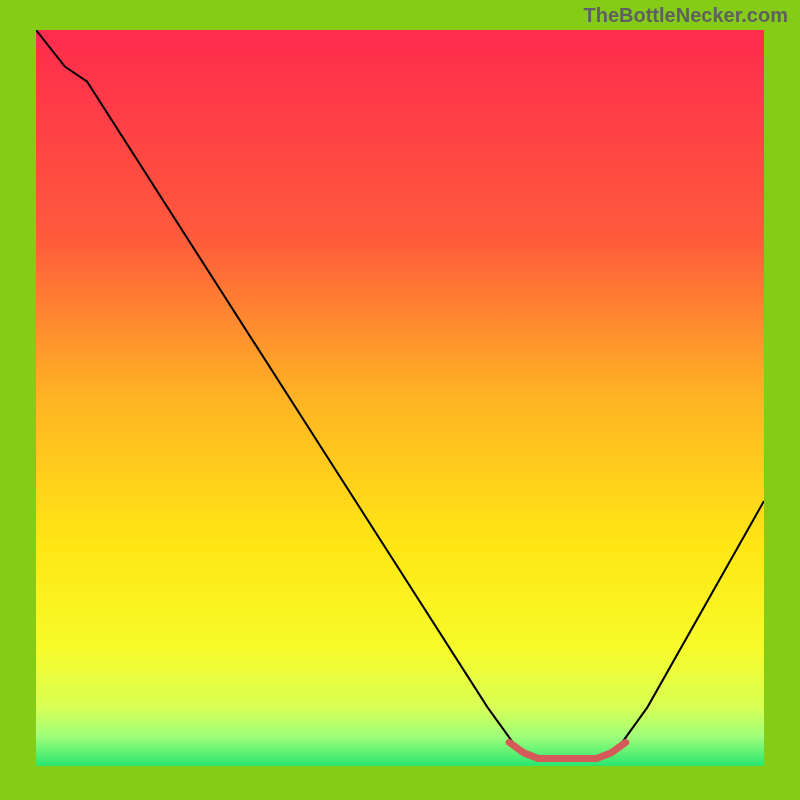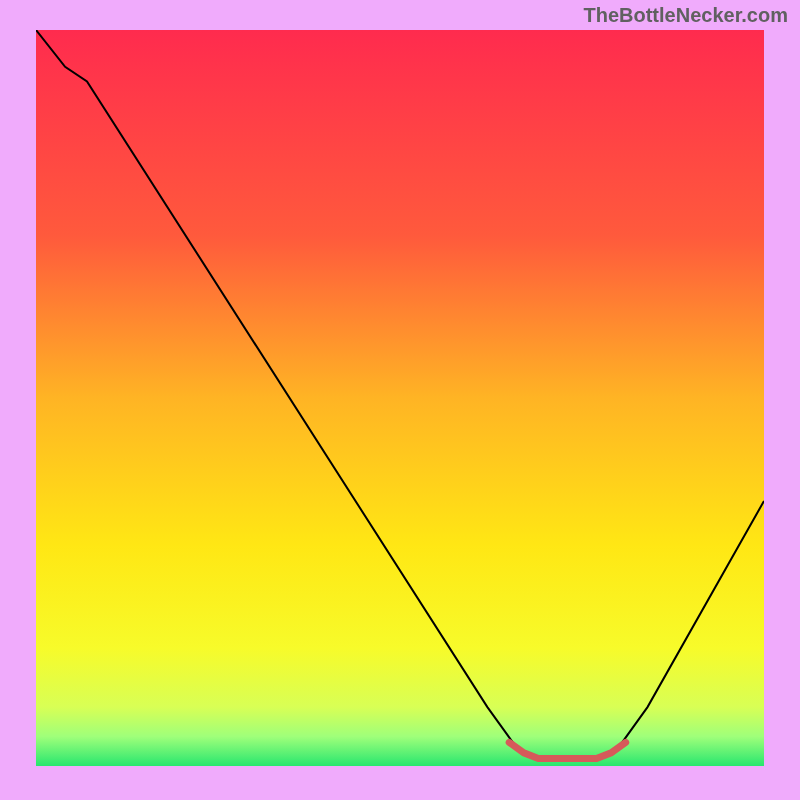--- a/index.html
+++ b/index.html
@@ -8,21 +8,21 @@
     background: #000;
     width: 800px;
     height: 800px;
     overflow: hidden;
     font-family: Arial, sans-serif;
   }
   .container {
     position: relative;
     width: 800px;
     height: 800px;
-    background: #f0abfc;
+    background: #84cc16;
   }
   .watermark {
     position: absolute;
     top: 4px;
     right: 12px;
     color: #606060;
     font-size: 20px;
     font-weight: bold;
     z-index: 10;
   }

